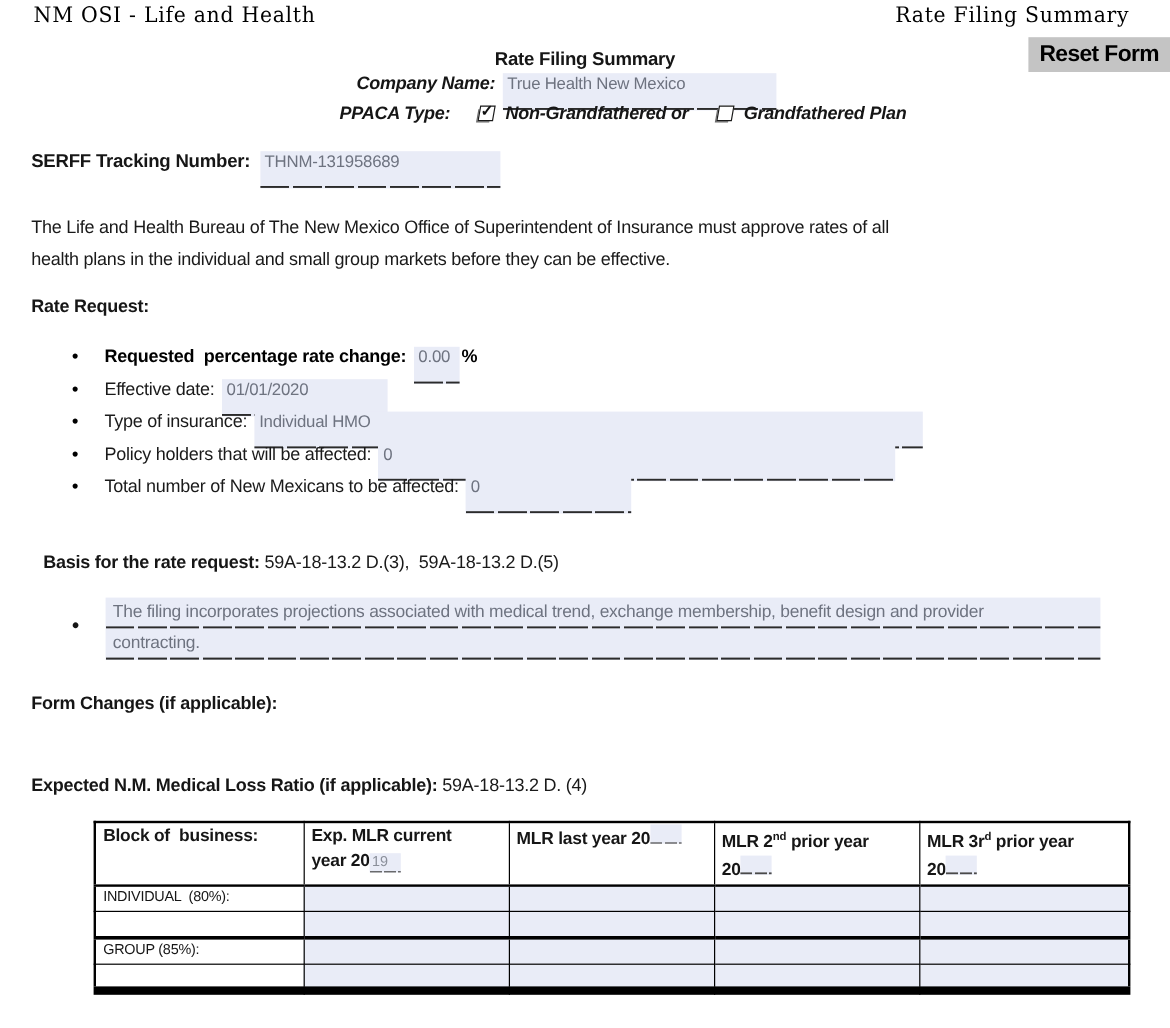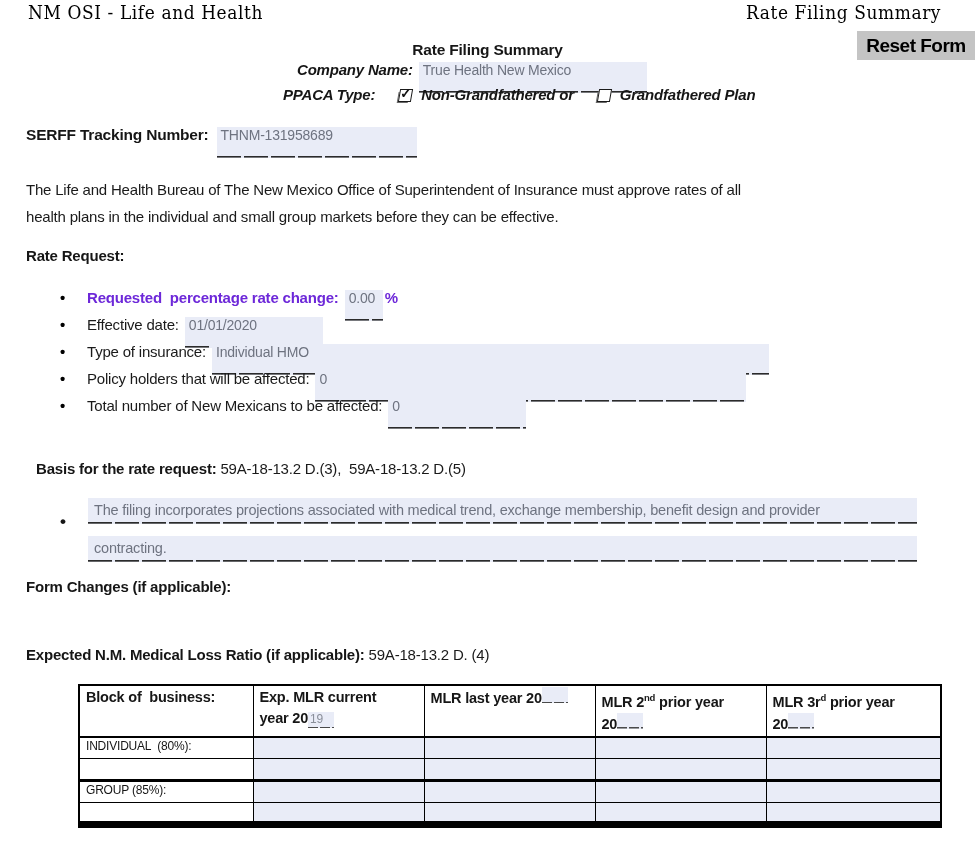--- a/index.html
+++ b/index.html
@@ -62,38 +62,38 @@
   .serff-row .lbl { font-weight:bold; font-size:15.5px; }
 
   .intro { left:26px; top:177px; width:860px; line-height:26.5px; font-size:15px; color:#1a1a1a; }
 
   .sect-head { font-weight:bold; font-size:15px; }
   .rr-head { left:26px; top:247px; }
 
   .bl { left:60px; display:flex; align-items:baseline; }
   .bl .dot { width:27px; font-size:15px; font-weight:bold; color:#000; }
   .bl .lbl { color:#1a1a1a; }
-  .bl1 .lbl, .bl .suffix { font-weight:bold; color:#6d28d9; }
+  .bl1 .lbl, .bl .suffix { font-weight:bold; color:#000000; }
   .bl .field { margin-left:6px; }
   .bl .suffix { margin-left:2px; }
 
   .basis-row { left:36px; top:460px; }
   .basis-row .lbl { font-weight:bold; }
   .basis-row .val { color:#1a1a1a; }
 
   .basis-note { left:60px; top:498px; display:flex; }
   .basis-note .dot { width:28px; font-size:17px; font-weight:bold; padding-top:14px; }
   .note-box { width:829px; }
   .note-line {
     display:block; height:26px; line-height:24px; padding:0 6px;
     background-color:#e9ecf7; color:#6e7380; font-size:14.5px;
     background-image:repeating-linear-gradient(to right, #2b2b2b 0 24px, rgba(0,0,0,0) 24px 27px);
     background-position:0 100%; background-size:100% 1.7px; background-repeat:no-repeat;
   }
-  .note-line + .note-line { margin-top:12px; }
+  .note-line + .note-line { margin-top:0px; }
 
   .fc-head { left:26px; top:578px; }
   .mlr-row { left:26px; top:646px; }
   .mlr-row .lbl { font-weight:bold; }
   .mlr-row .val { color:#1a1a1a; }
 
   
   .tbl-wrap { left:78px; top:684px; }
   table.mlr { border-collapse:collapse; table-layout:fixed; width:862px;
     border:2px solid #000; border-bottom:7px solid #000; }

